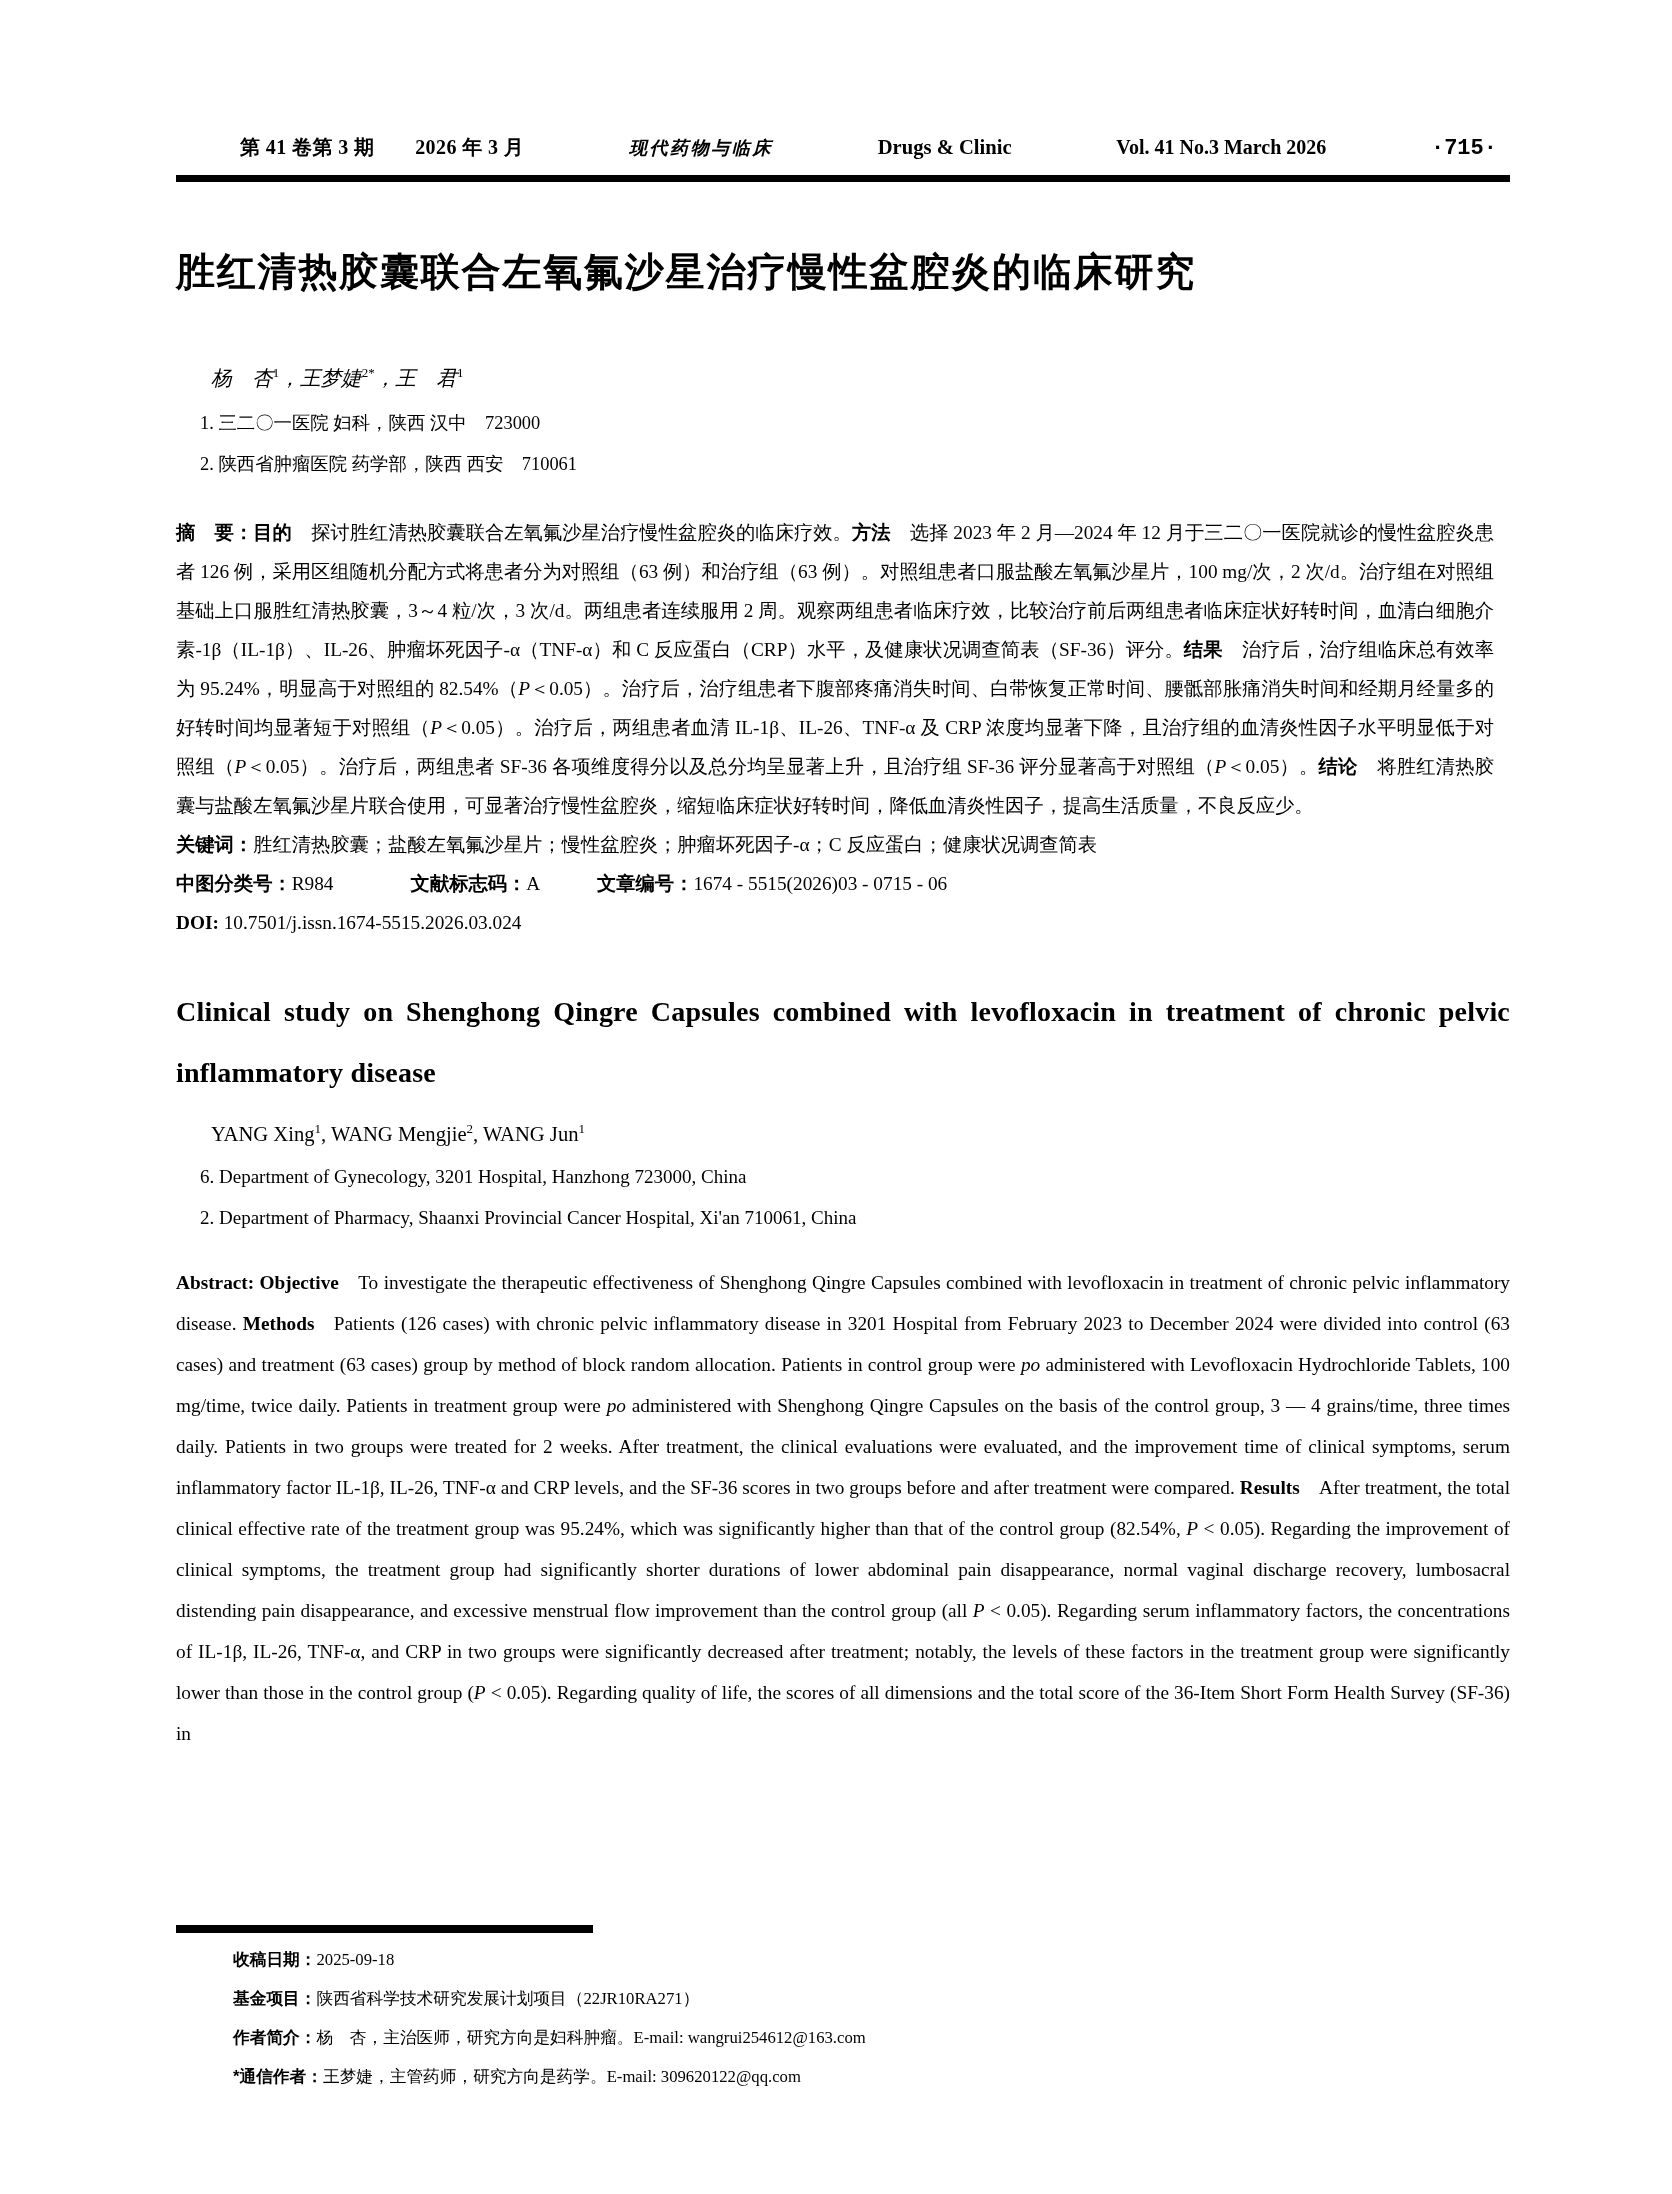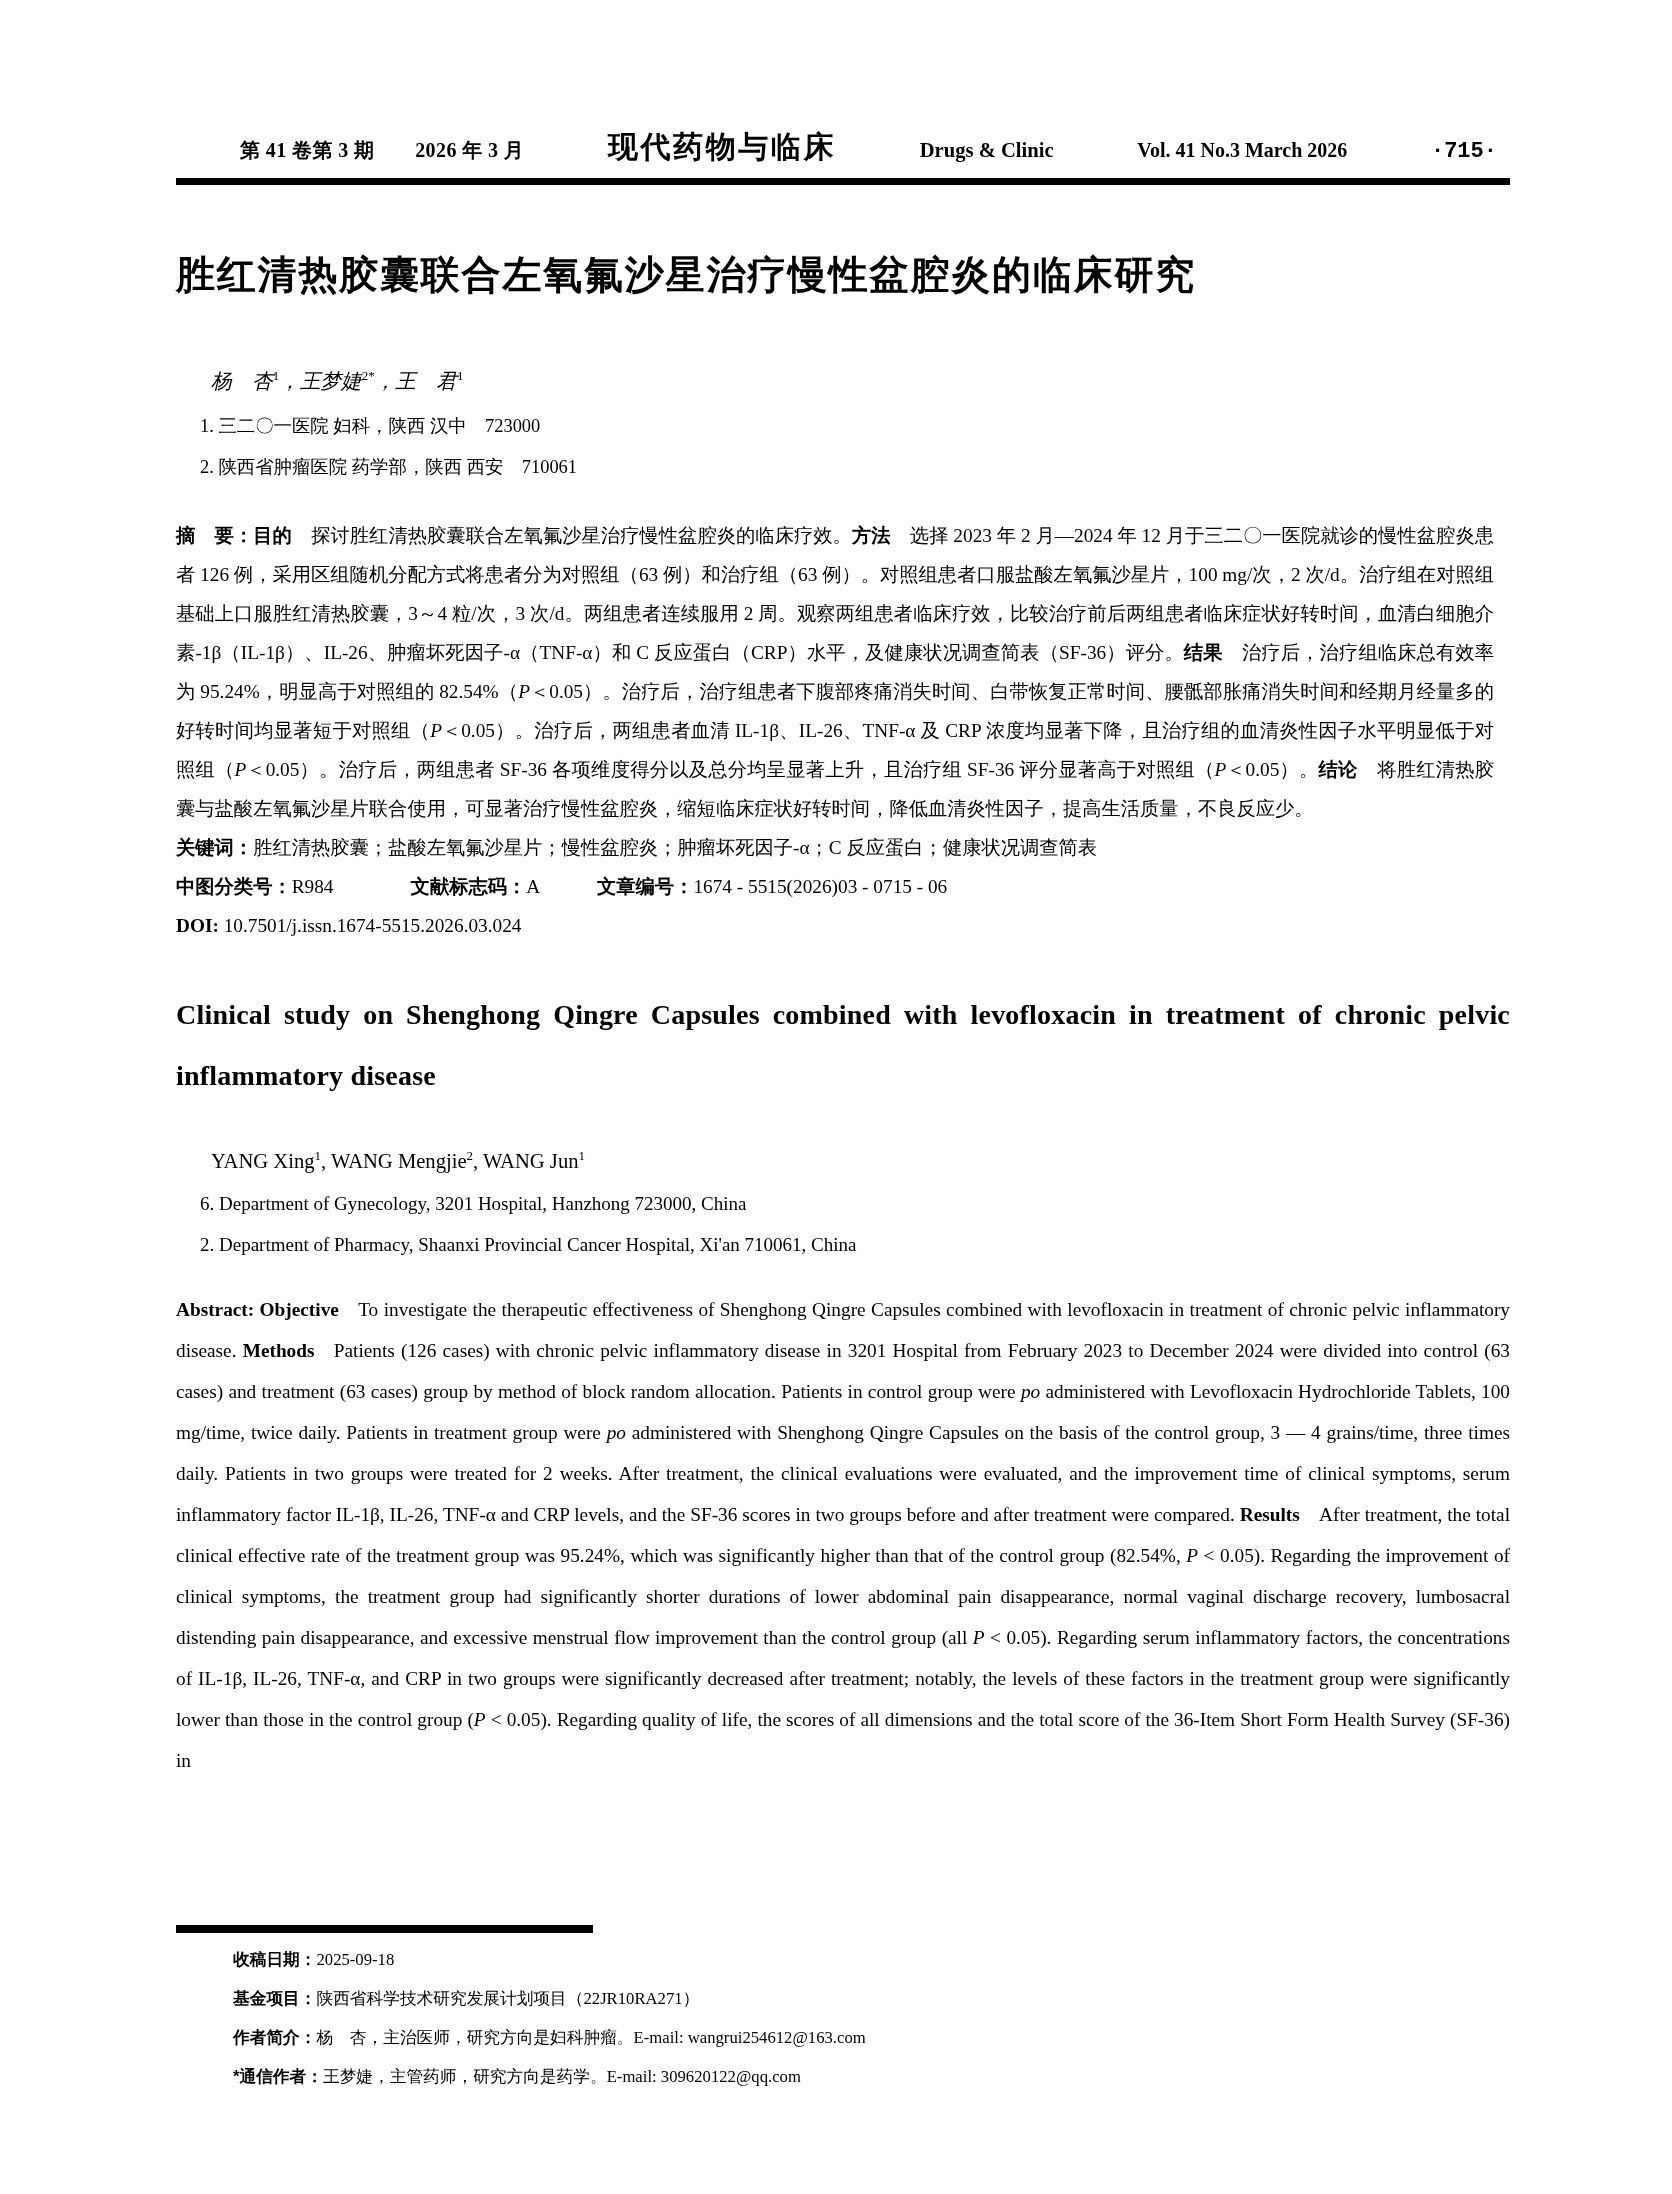--- a/index.html
+++ b/index.html
@@ -18,21 +18,21 @@
   .jheader{
     display:flex;
     justify-content:space-between;
     align-items:baseline;
     padding:0 13px 0 64px;
     font-weight:bold;
     line-height:32px;
     white-space:nowrap;
   }
   .h-issue{font-size:20px;letter-spacing:0.4px;}
-  .h-journal-cn{font-size:30px;font-family:"Liberation Sans","DejaVu Sans",sans-serif;letter-spacing:2.6px;}
+  .h-journal-cn{font-size:18px;font-family:"Liberation Sans","DejaVu Sans",sans-serif;letter-spacing:2.6px;font-style:italic;}
   .h-journal-en{font-size:20.6px;}
   .h-vol{font-size:20px;}
   .h-page{font-size:22px;font-family:Liberation Mono, monospace;}
   .header-rule{margin-top:9.7px;height:7px;background:#000;}
   
   .cn-title{
     margin:64px 0 0 0;
     font-family:"Liberation Sans","DejaVu Sans",sans-serif;
     font-weight:bold;
     font-size:39px;
@@ -50,21 +50,21 @@
   .i{font-style:italic;}
   
   .en-title{
     margin:39px 0 0 0;
     font-size:28px;
     font-weight:bold;
     line-height:61px;
     text-align:justify;
     letter-spacing:0.2px;
   }
-  .en-authors{margin:36px 0 0 35px;font-size:20.6px;line-height:28px;}
+  .en-authors{margin:12px 0 0 35px;font-size:20.6px;line-height:28px;}
   .en-affil{margin:0;padding-left:24px;font-size:19px;line-height:41px;}
   .en-affil.first{margin-top:8px;}
   .en-abstract{margin:24.6px 0 0 0;font-size:19.3px;line-height:41px;text-align:justify;}
   
   .footnote{position:absolute;left:176px;top:1925px;width:1334px;}
   .footnote-rule{width:417px;height:8px;background:#000;}
   .fn-line{margin:0;padding-left:57px;font-size:16.7px;line-height:39px;}
   .fn-line.first{margin-top:7px;}
 </style>
 </head>

